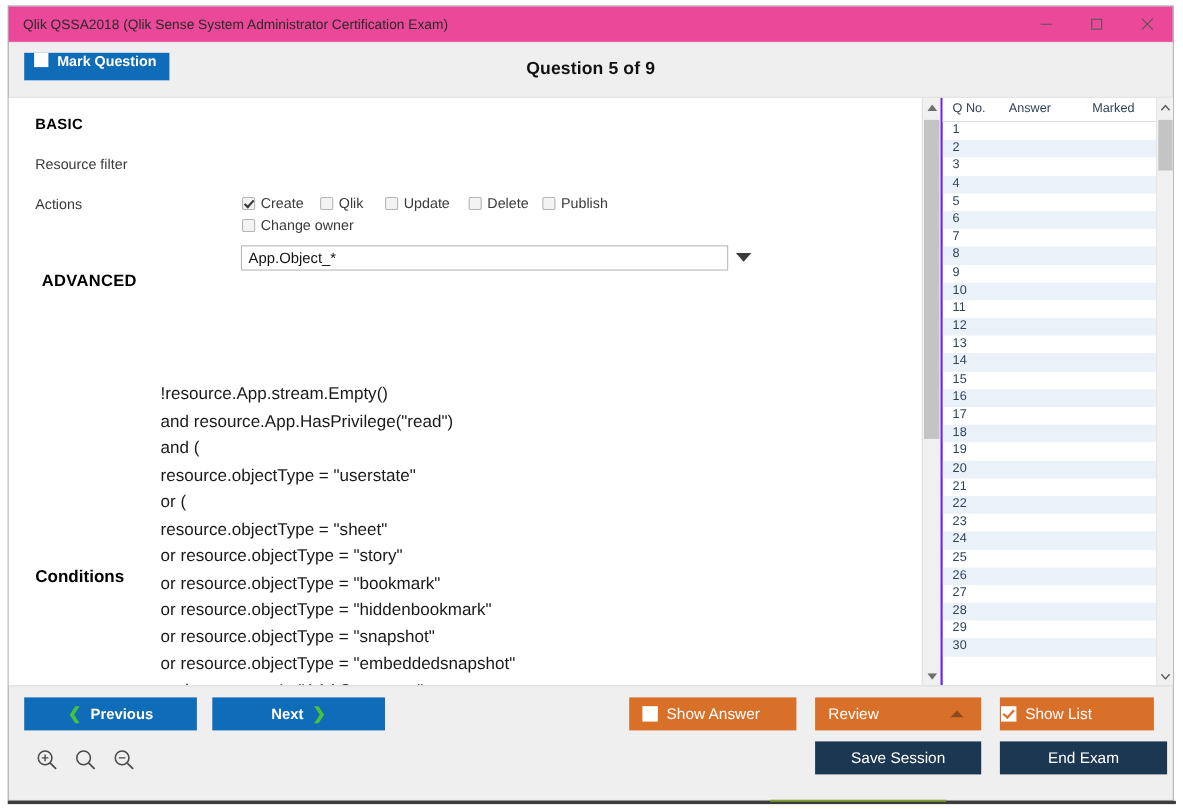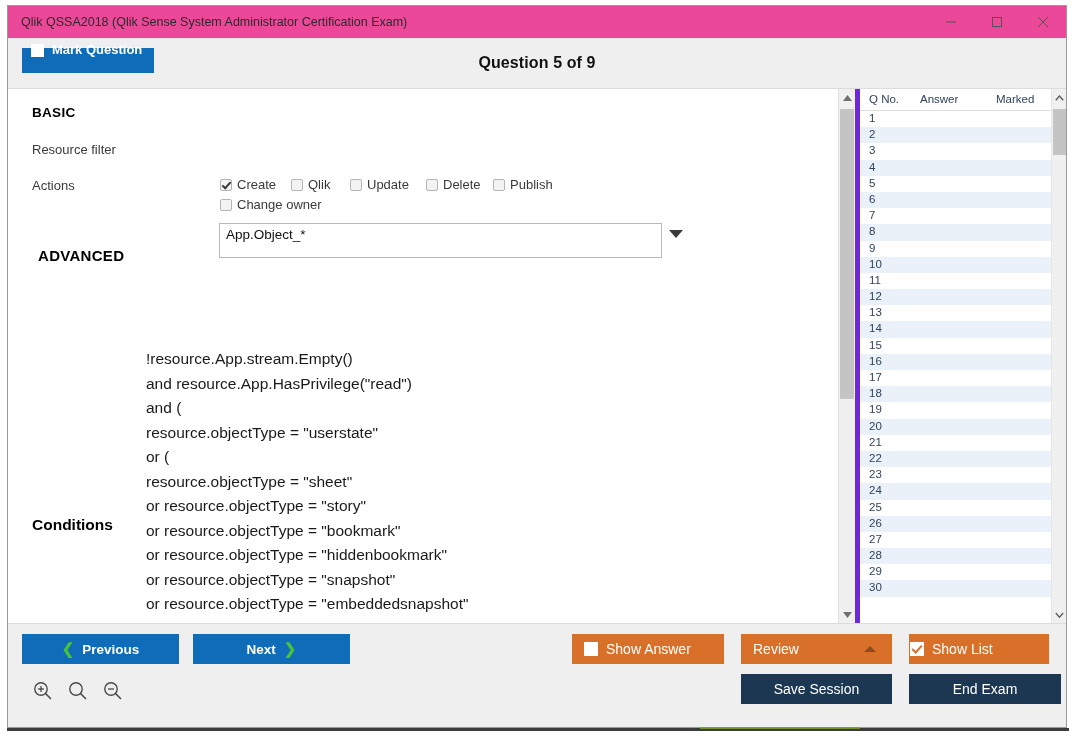--- a/index.html
+++ b/index.html
@@ -23,22 +23,22 @@
   .win-btns{position:absolute;right:0;top:0;height:32px;display:flex;}
   .win-btn{width:46px;height:32px;display:flex;align-items:center;justify-content:center;cursor:default;}
   .win-btn svg{display:block;}
 
   
   .headerbar{
     position:absolute;left:0;top:33px;right:0;height:50px;background:#efefef;
     border-bottom:1px solid #dcdcdc;box-sizing:border-box;
   }
   .mark-btn{
-    position:absolute;left:14px;top:9px;height:25px;padding:0 12px 16px 9px;
-    background:#0f6cb9;color:#ffffff;display:flex;align-items:flex-end;gap:8px;
+    position:absolute;left:14px;top:9px;height:25px;padding:0 12px 0 9px;
+    background:#0f6cb9;color:#ffffff;display:flex;align-items:flex-start;gap:8px;
     font-size:13px;font-weight:bold;border:none;cursor:pointer;
   }
   .mark-box{width:13px;height:13px;background:#ffffff;display:inline-block;}
   .q-title{
     position:absolute;left:0;right:0;top:15px;text-align:center;
     font-size:16px;font-weight:bold;color:#111111;letter-spacing:.1px;
     box-sizing:border-box;
   }
 
   
@@ -55,40 +55,40 @@
   .scroll-main{right:211px;}
   .sb-arrow{position:absolute;left:0;right:0;height:17px;display:flex;align-items:center;justify-content:center;}
   .sb-arrow.up{top:0;}
   .sb-arrow.down{bottom:0;}
   .sb-thumb{position:absolute;left:1px;width:14px;background:#c4c4c4;}
 
   
   .sec-label{position:absolute;font-weight:bold;font-size:13.5px;color:#000000;letter-spacing:.3px;}
   .fld-label{position:absolute;font-size:13px;color:#3a3a3a;}
   .filter-box{
-    position:absolute;left:211px;top:134px;width:443px;height:35px;
+    position:absolute;left:211px;top:134px;width:443px;height:23px;
     border:1px solid #b9b9b9;background:#ffffff;box-sizing:border-box;
   }
   .filter-val{position:absolute;left:6px;top:3px;font-size:13.5px;color:#111111;}
   .caret-dn{position:absolute;left:661px;top:141px;width:0;height:0;
     border-left:7px solid transparent;border-right:7px solid transparent;border-top:8px solid #3a3a3a;}
 
   .chk-row{position:absolute;display:flex;align-items:center;gap:5px;font-size:13px;color:#3a3a3a;}
   .chk{width:12px;height:12px;border:1px solid #b5b5b5;background:#f3f3f3;border-radius:2px;
     display:inline-block;position:relative;box-sizing:border-box;}
   .chk.on::after{content:"";position:absolute;left:3px;top:0px;width:3px;height:7px;
     border:solid #3a3a3a;border-width:0 2px 2px 0;transform:rotate(42deg);}
 
   .cond-label{position:absolute;left:24px;top:427px;font-weight:bold;font-size:15.5px;color:#000;}
   .cond-code{position:absolute;left:138px;top:258px;font-size:15.5px;color:#1a1a1a;line-height:24.5px;white-space:pre;}
 
   
   .list-pane{
     position:absolute;right:0;top:0;width:211px;bottom:0;background:#ffffff;
-    border-left:5px solid #6d28d9;box-sizing:border-box;
+    border-left:2px solid #6d28d9;box-sizing:border-box;
   }
   .list-head{
     position:absolute;left:0;right:0;top:0;height:22px;background:#ffffff;
     border-bottom:1px solid #dedede;box-sizing:border-box;
   }
   .list-head span{position:absolute;top:4px;font-size:11.5px;color:#30435c;}
   .lh-q{left:9px;}
   .lh-a{left:60px;}
   .lh-m{left:136px;}
   .list-rows{position:absolute;left:0;right:15px;top:22px;bottom:0;overflow:hidden;}

